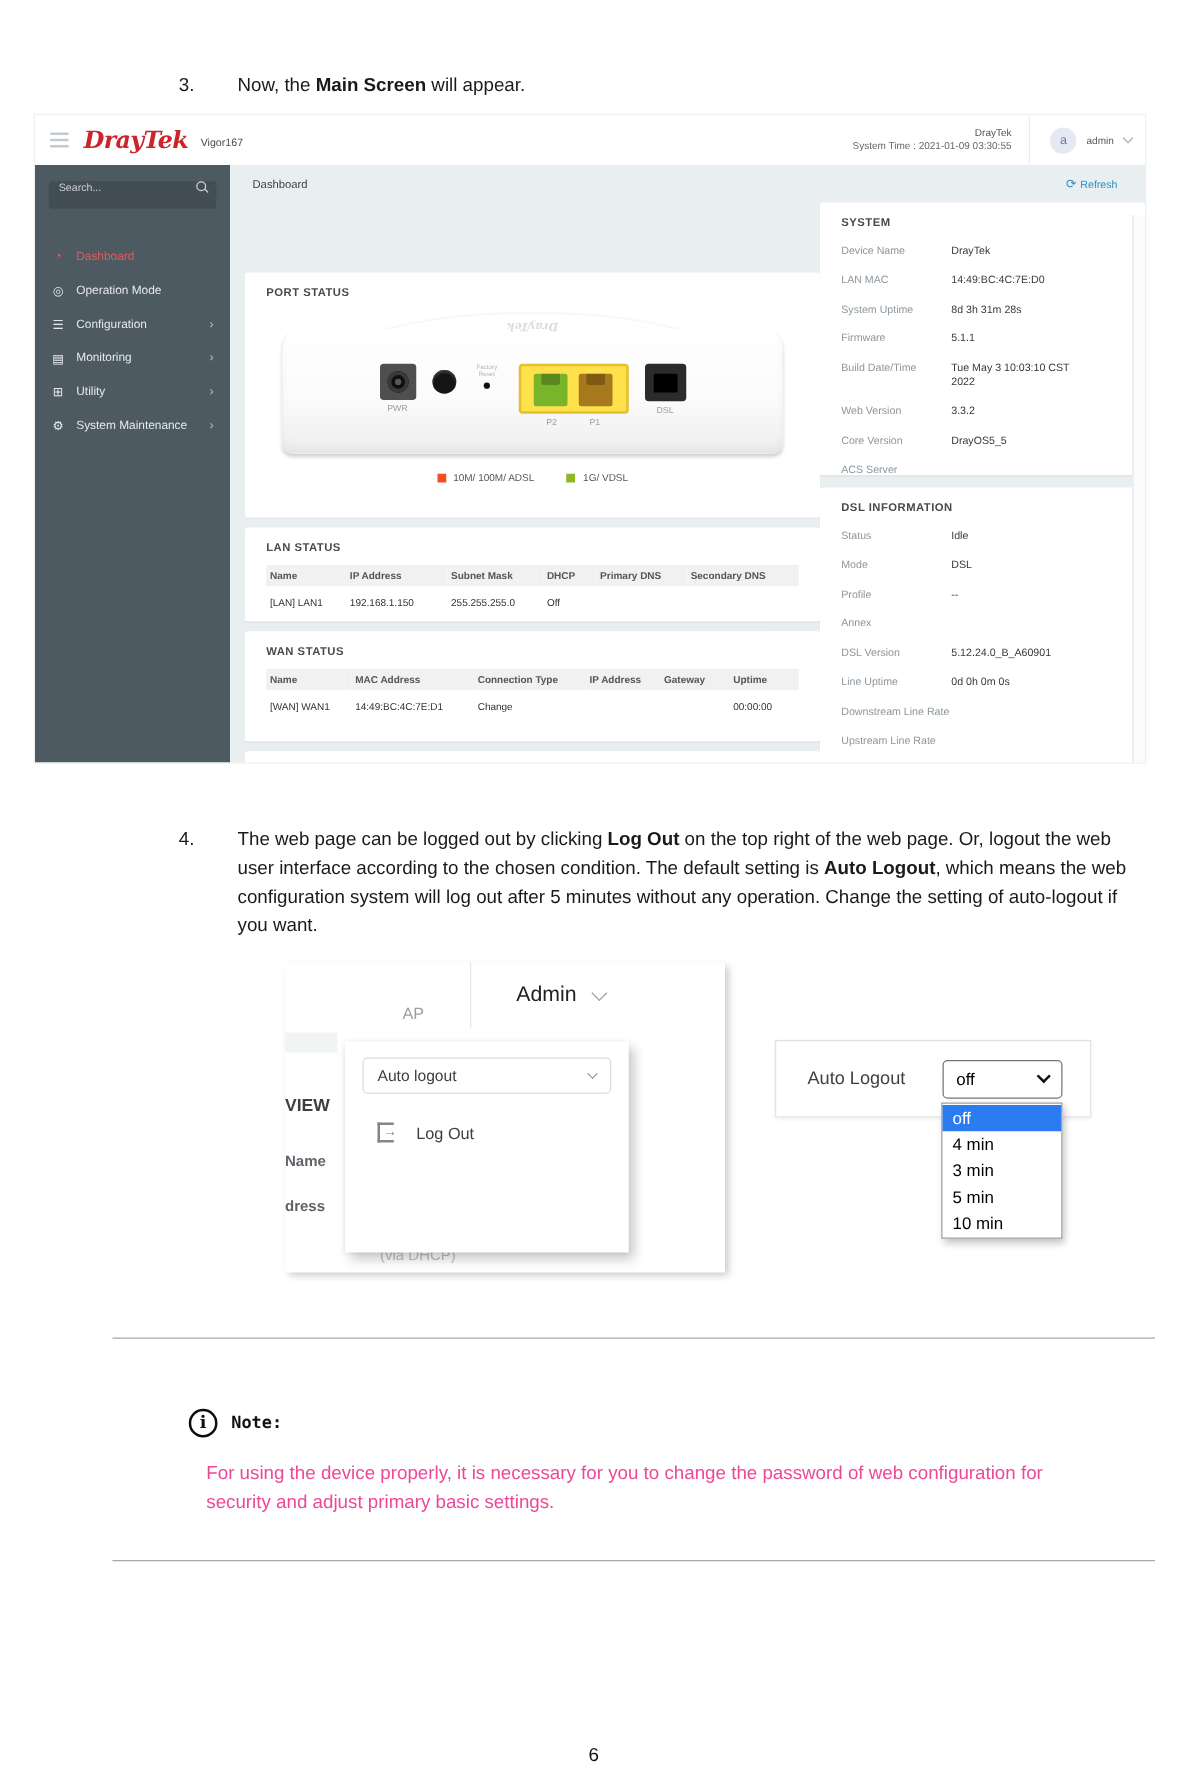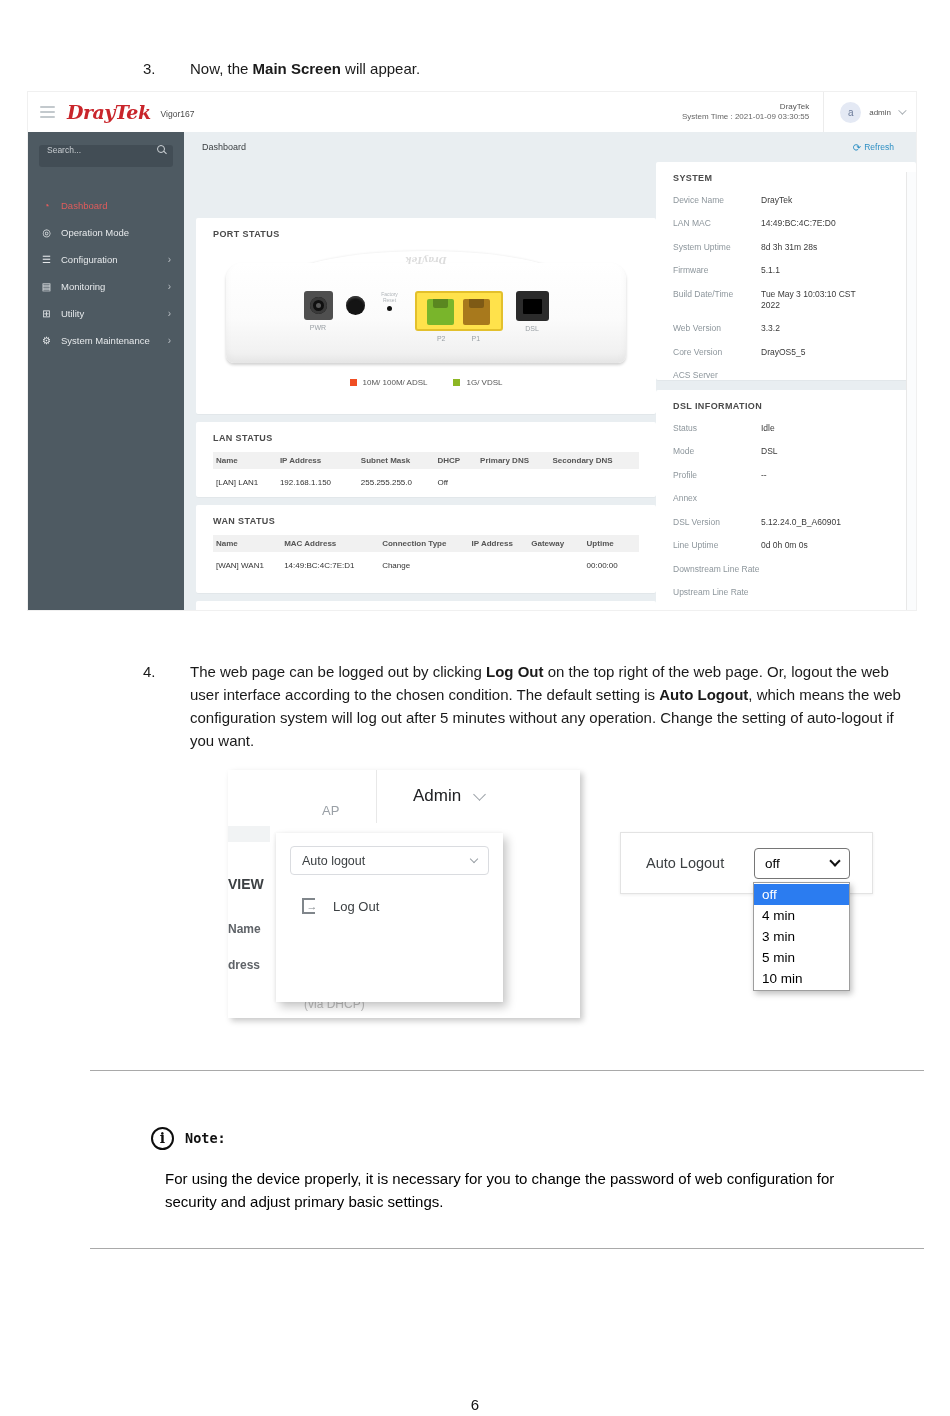--- a/index.html
+++ b/index.html
@@ -137,21 +137,21 @@
   .alo-opt { height:21px; line-height:21px; padding-left:8px; cursor:pointer; }
   .alo-opt.sel { background:var(--select-highlight); color:#fff; }
 
   
   .rule { position:absolute; left:90px; width:834px; border-top:1px solid #a9a9a9; }
   #rule1 { top:1070px; }
   #rule2 { top:1248px; }
   .note-icon { position:absolute; left:151px; top:1127px; width:23px; height:23px; border:2.5px solid #0d0d0d; border-radius:50%; display:flex; align-items:center; justify-content:center; }
   .note-icon::after { content:"i"; font-family:"DejaVu Serif", serif; font-weight:700; font-size:14px; color:#0d0d0d; margin-top:-1px; }
   .note-label { position:absolute; left:185px; top:1130px; font-family:"DejaVu Sans Mono", monospace; font-size:13.5px; font-weight:600; color:#111; }
-  .note-text { position:absolute; left:165px; top:1167px; width:680px; font-size:15px; line-height:23px; color:#000000; }
+  .note-text { position:absolute; left:165px; top:1167px; width:680px; font-size:15px; line-height:23px; color:#ec4899; }
 
   .page-num { position:absolute; left:0; top:1396px; width:950px; text-align:center; font-size:15px; color:#111; }
 </style>
 </head>
 <body>
 
 <div class="page">
 
   <div class="step" id="step3">
     <span class="step-num">3.</span>

